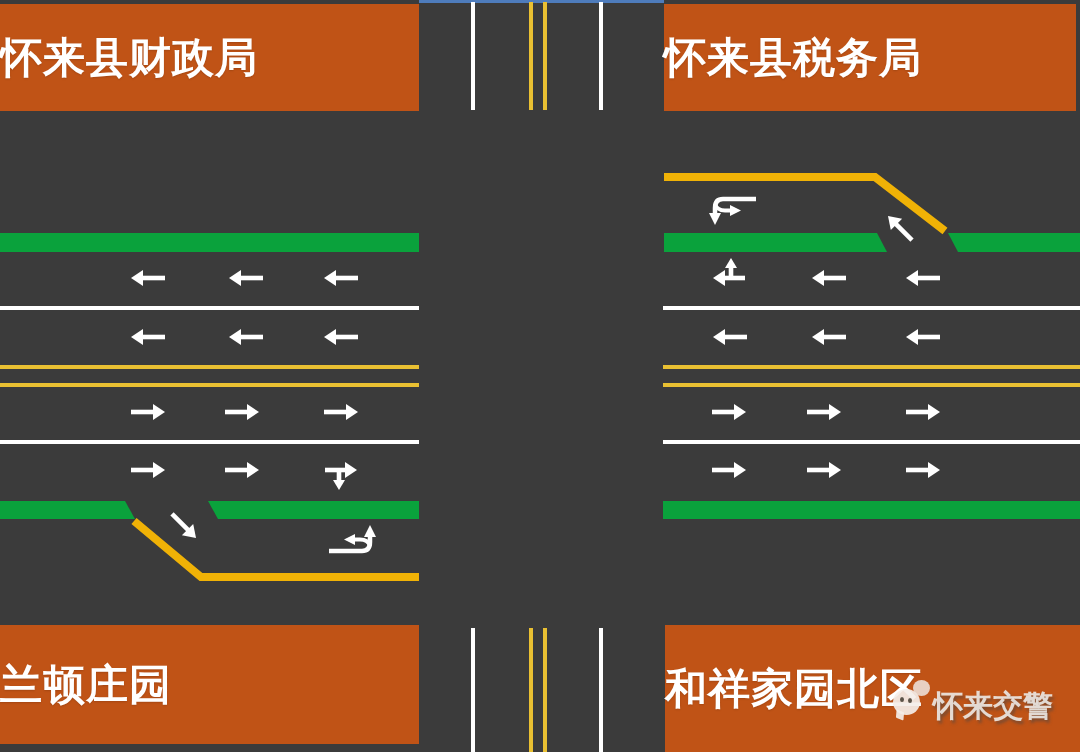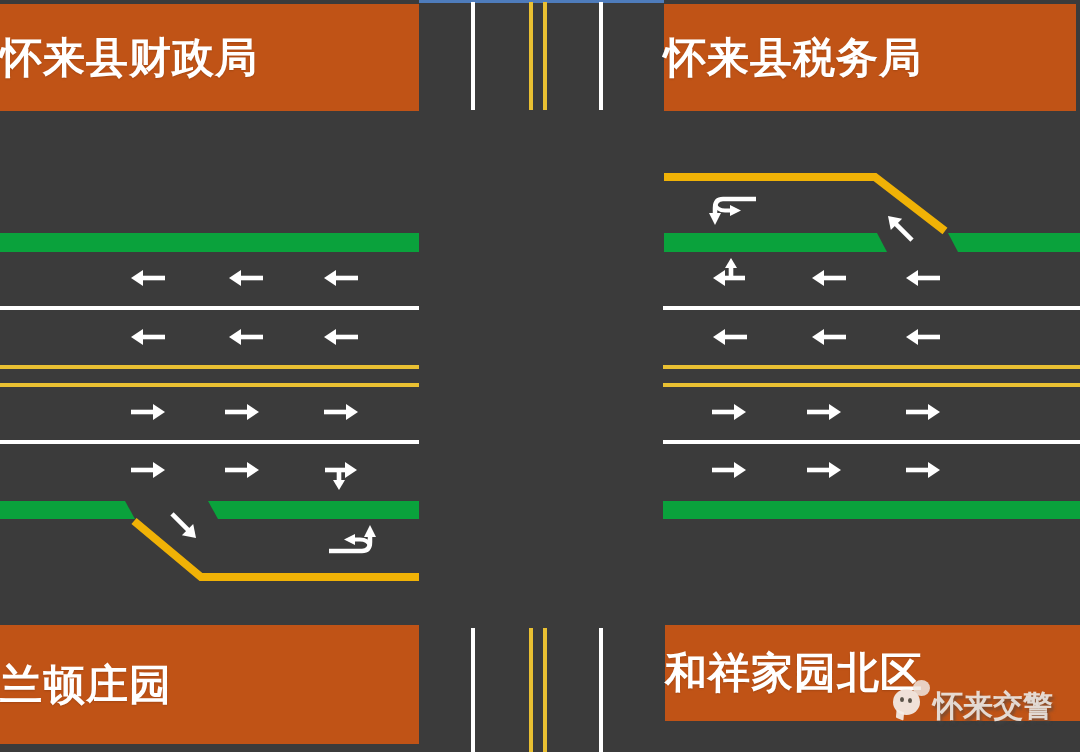--- a/index.html
+++ b/index.html
@@ -8,21 +8,21 @@
     background:#3B3B3B;
     font-family:"Liberation Sans","DejaVu Sans",sans-serif;
   }
   .block{
     position:absolute;background:#C05316;
     display:flex;align-items:center;
   }
   .block-tl{left:0;top:4px;width:419px;height:107px;}
   .block-tr{left:664px;top:4px;width:412px;height:107px;}
   .block-bl{left:0;top:625px;width:419px;height:119px;}
-  .block-br{left:665px;top:625px;width:415px;height:96px;}
+  .block-br{left:665px;top:625px;width:415px;height:127px;}
   .block-label{
     color:#fff;font-size:42px;font-weight:bold;letter-spacing:1px;
     white-space:nowrap;text-shadow:0 1px 2px rgba(0,0,0,0.15);
   }
   .top-strip{
     position:absolute;left:419px;top:0;width:245px;height:3px;background:#4E7CBC;
   }
   svg.markings{position:absolute;left:0;top:0;}
   .watermark{
     position:absolute;left:885px;top:676px;width:180px;height:50px;z-index:5;text-align:right;

